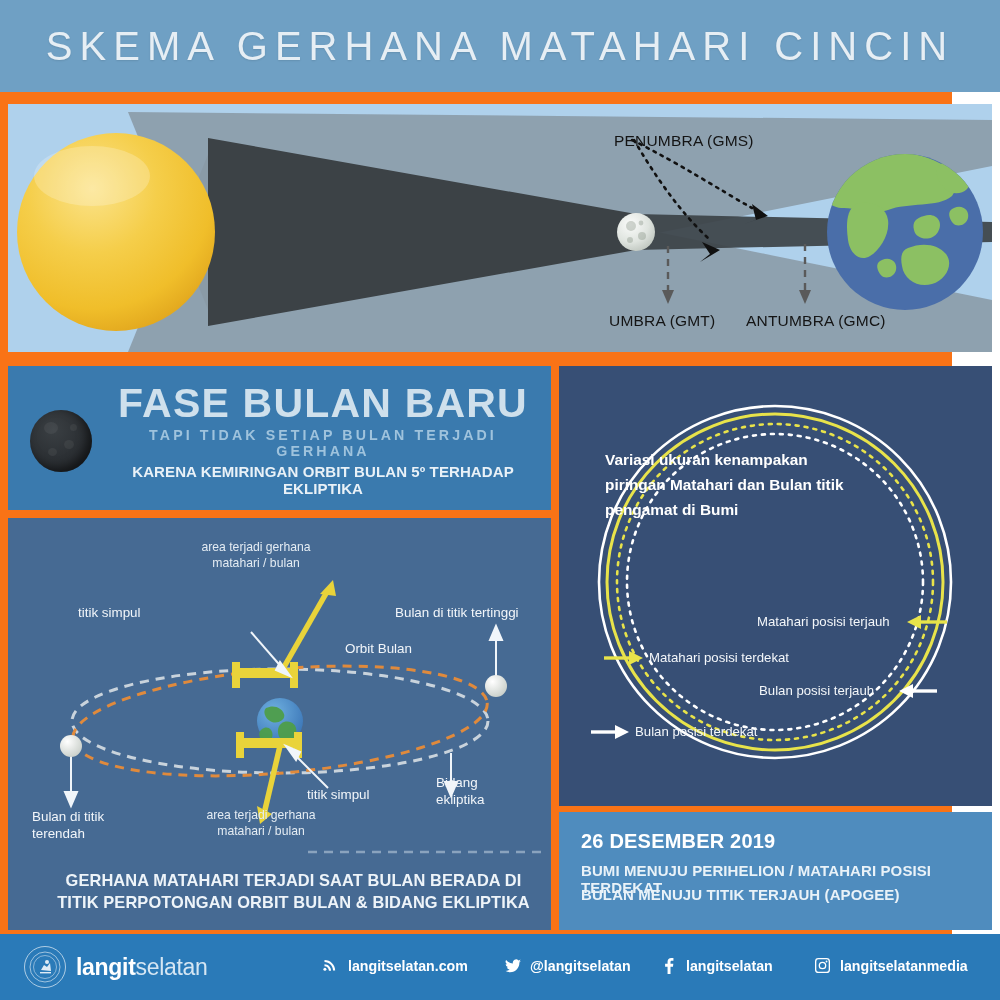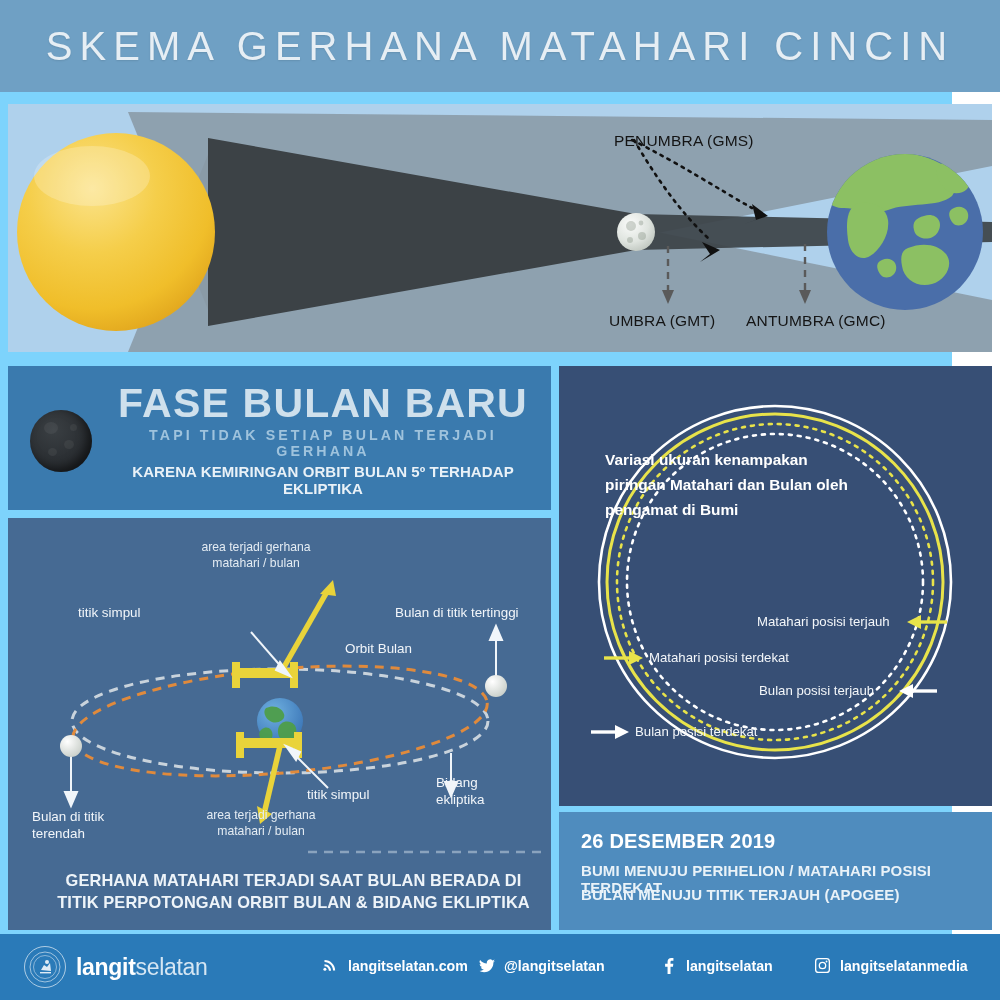--- a/index.html
+++ b/index.html
@@ -3,21 +3,21 @@
 <meta charset="utf-8">
 <style>
   * { margin:0; padding:0; box-sizing:border-box; }
   html,body { width:1000px; height:1000px; }
   body {
     font-family: "Liberation Sans", sans-serif;
     background:#ffffff;
     position:relative;
     overflow:hidden;
   }
-  .page { position:absolute; inset:0; width:952px; height:1000px; background:#7dd3fc; }
+  .page { position:absolute; inset:0; width:952px; height:1000px; background:#f97316; }
 
   
   .header {
     position:absolute; left:0; top:0; width:1000px; height:92px;
     background:#6fa0c4;
   }
   .header-title {
     position:absolute; left:0; top:0; width:1000px; height:92px;
     display:flex; align-items:center; justify-content:center;
     color:#e6eef4; font-size:40px; letter-spacing:7px; font-weight:400;
@@ -106,21 +106,21 @@
     border-radius:50%; border:1.6px solid rgba(255,255,255,.62);
     display:flex; align-items:center; justify-content:center;
   }
   .logo-seal svg { display:block; }
   .brand { position:absolute; left:76px; top:20px; font-size:23px; letter-spacing:-.3px; }
   .brand b { color:#ffffff; font-weight:700; }
   .brand span { color:#d5e6f3; font-weight:400; }
   .social { position:absolute; display:flex; align-items:center; gap:9px; top:23px; color:#ffffff; font-size:14.2px; font-weight:700; }
   .social .ic { display:flex; align-items:center; justify-content:center; width:17px; height:17px; }
   .social svg { display:block; fill:#ffffff; }
-  .s1 { left:322px; } .s2 { left:478px;align-items:center; } .s3 { left:660px; } .s4 { left:814px; }
+  .s1 { left:322px; } .s2 { left:504px;align-items:center; } .s3 { left:660px; } .s4 { left:814px; }
 </style>
 </head>
 <body>
 
 <div class="page">
 
   <div class="header">
     <div class="header-title">SKEMA GERHANA MATAHARI CINCIN</div>
   </div>
 
@@ -334,21 +334,21 @@
         <polygon points="340,325 354,318 354,332" fill="#FFFFFF"></polygon>
       </g>
       <g>
         <line x1="32" y1="366" x2="62" y2="366" stroke="#FFFFFF" stroke-width="3.4"></line>
         <polygon points="70,366 56,359 56,373" fill="#FFFFFF"></polygon>
       </g>
     </svg>
 
     <div class="circ-title">
       <div>Variasi ukuran kenampakan</div>
-      <div>piringan Matahari dan Bulan oleh</div>
+      <div>piringan Matahari dan Bulan titik</div>
       <div>pengamat di Bumi</div>
     </div>
 
     <div class="clbl" style="left:198px; top:248px;">Matahari posisi terjauh</div>
     <div class="clbl" style="left:90px; top:284px;">Matahari posisi terdekat</div>
     <div class="clbl" style="left:200px; top:317px;">Bulan posisi terjauh</div>
     <div class="clbl" style="left:76px; top:358px;">Bulan posisi terdekat</div>
   </div>
 
   <div class="panel-date">

